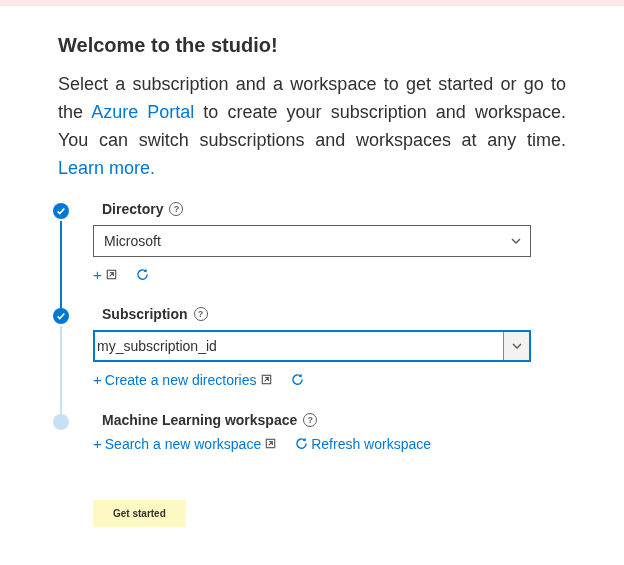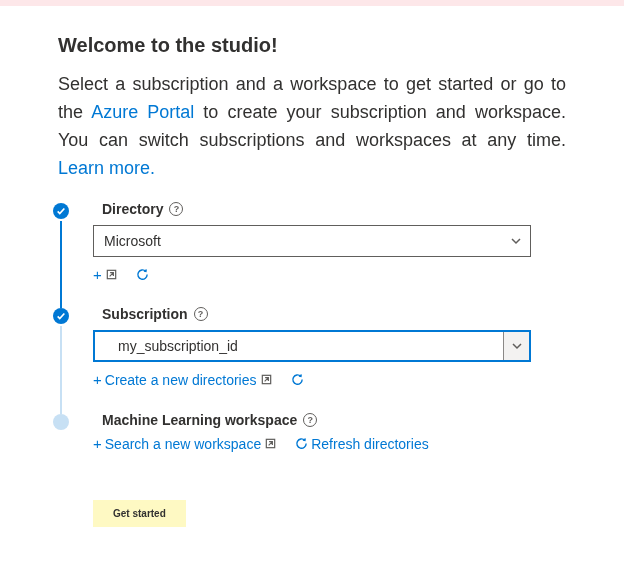--- a/index.html
+++ b/index.html
@@ -111,21 +111,21 @@
       padding: 0 32px 0 10px;
       font-size: 14px;
       font-family: inherit;
       color: #323130;
       cursor: pointer;
       display: flex;
       align-items: center;
     }
     .select-box.focused {
       border: 2px solid #0078d4;
-      padding-left: 23px;
+      padding-left: 2px;
     }
     .select-box.placeholder {
       color: #605e5c;
     }
     .chevron-btn {
       position: absolute;
       right: 0;
       top: 0;
       height: 100%;
       width: 30px;
@@ -294,21 +294,21 @@
           <span>Search a new workspace</span>
           <svg class="ext-icon" viewBox="0 0 14 14">
               <rect x="2.5" y="2.5" width="9" height="9"></rect>
               <path d="M5.5 5 L9 5 L9 8.5 M9 5 L5 9"></path>
             </svg>
         </span>
         <span class="action-link">
           <svg class="refresh-icon" viewBox="0 0 14 14">
               <path d="M12 7 A5 5 0 1 1 10.5 3.5 M11 1.5 L10.7 3.7 L8.5 3.4"></path>
             </svg>
-          <span>Refresh directories</span>
+          <span>Refresh workspace</span>
         </span>
       </div>
     </div>
 
   </div>
 
   <div class="footer">
     <button class="get-started-btn">Get started</button>
   </div>
 

